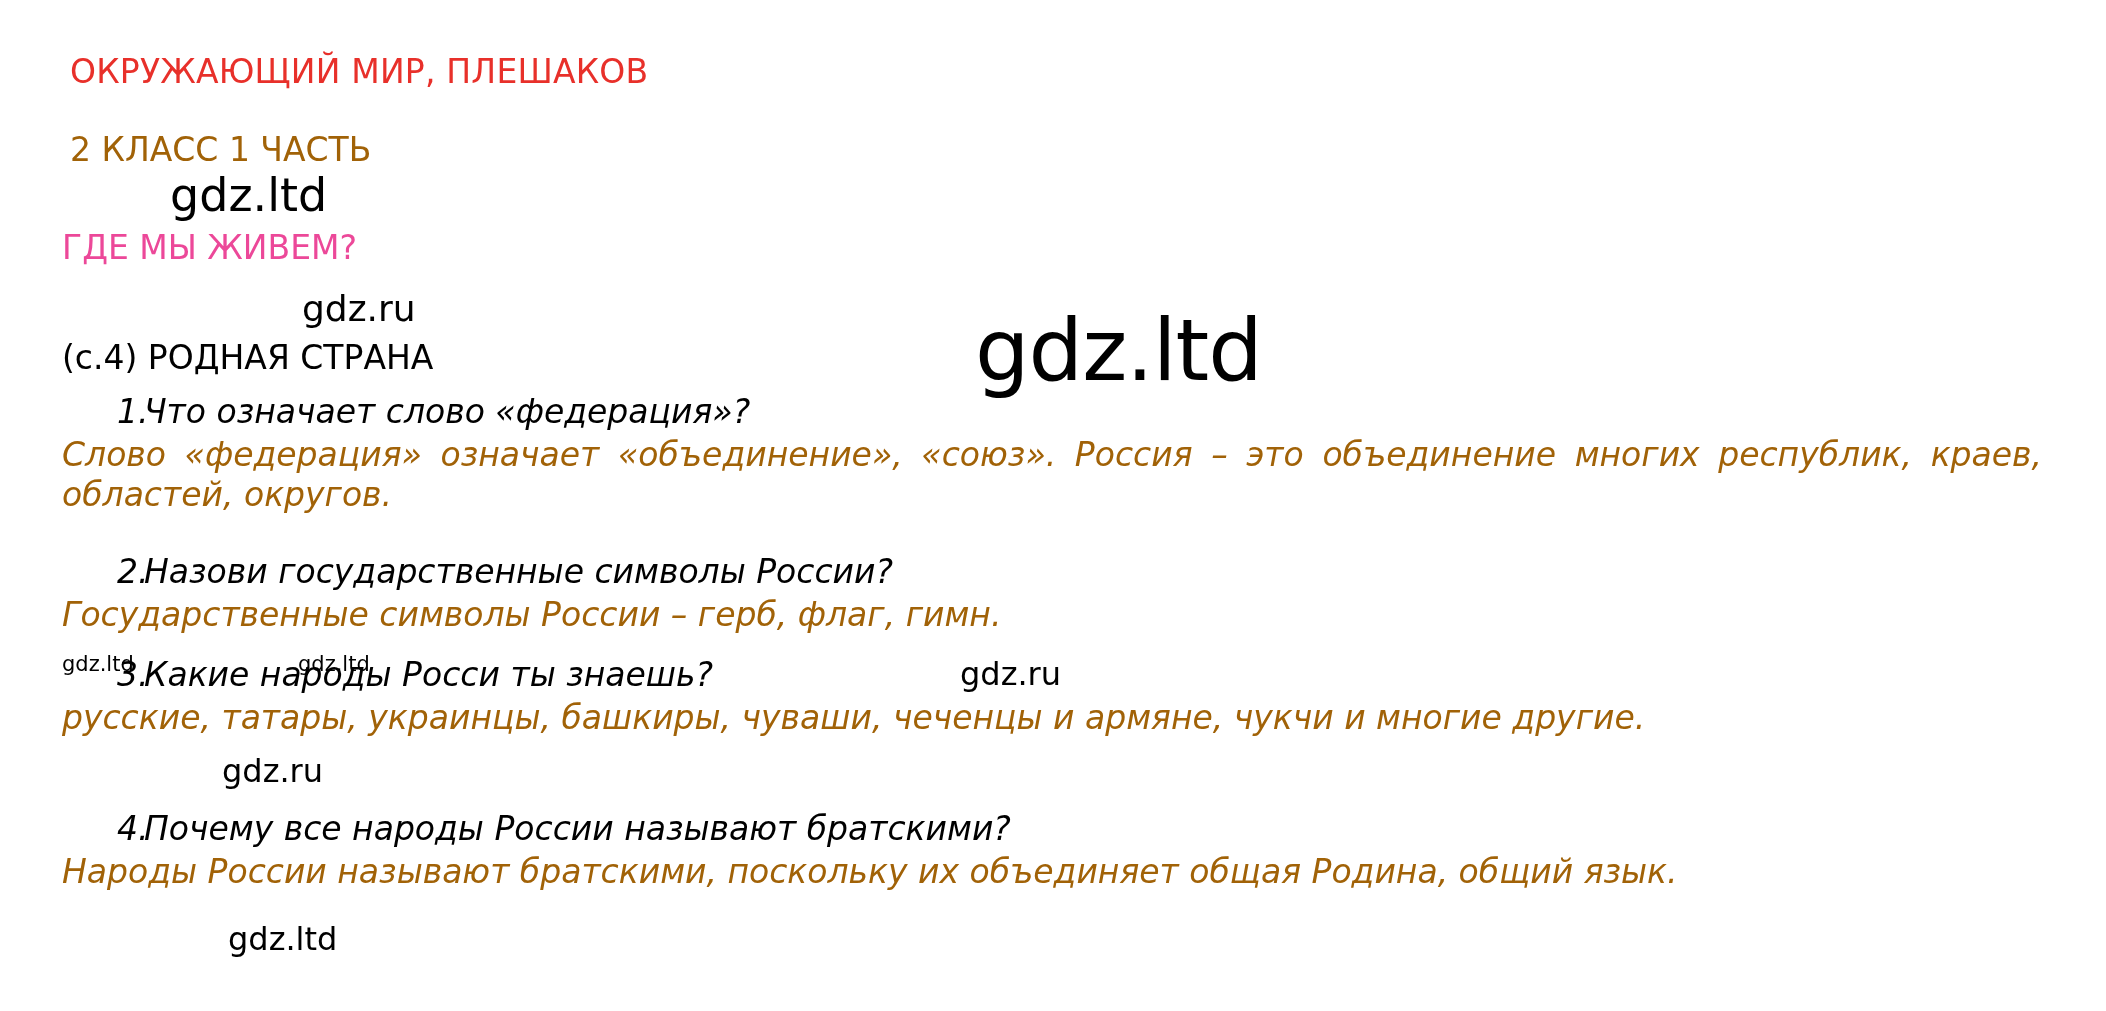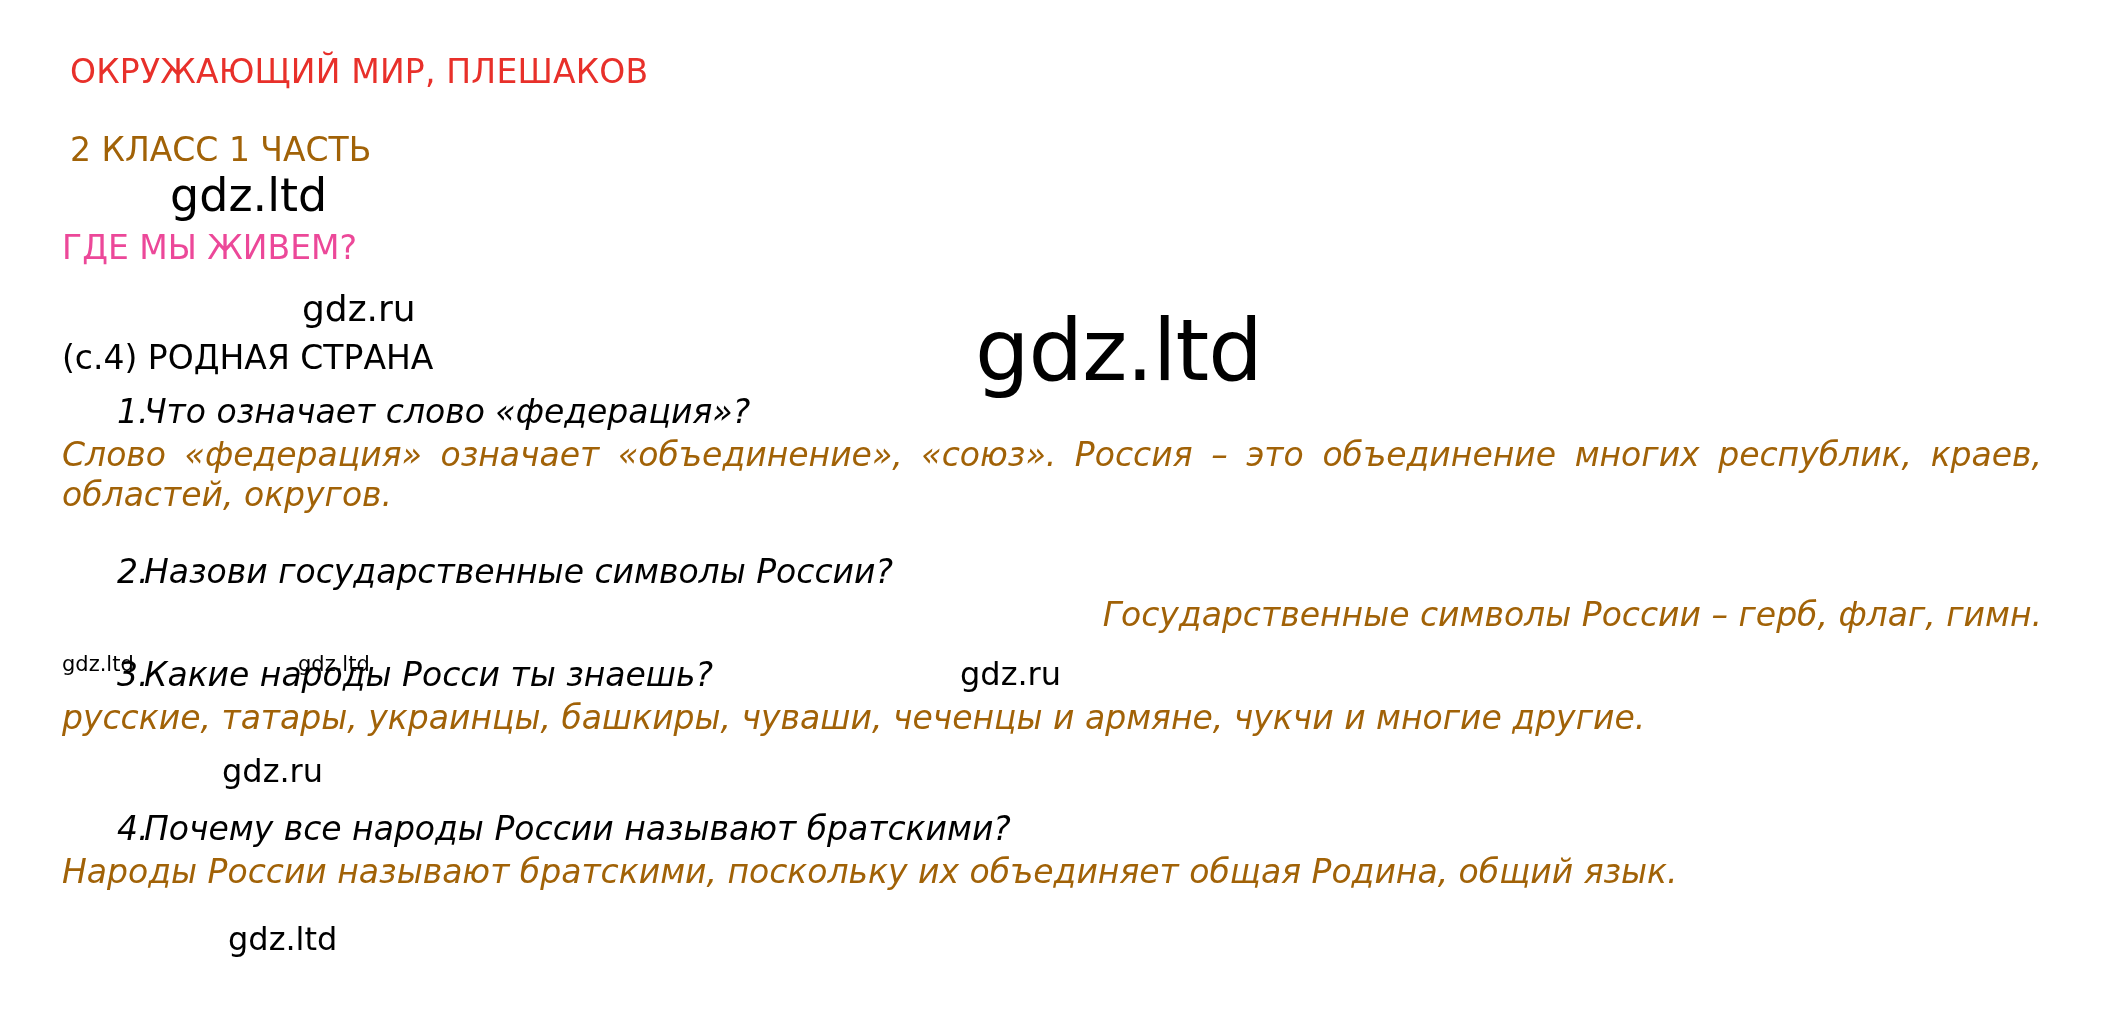--- a/index.html
+++ b/index.html
@@ -79,21 +79,21 @@
   }
   .answer {
     font-size: 33px;
     font-style: italic;
     color: #a16207;
     margin: 0 0 14px 0;
     text-align: justify;
     line-height: 1.22;
   }
   .answer.short {
-    text-align: right;
+    text-align: left;
   }
   
   .wm {
     position: absolute;
     font-family: "DejaVu Sans", sans-serif;
     font-weight: normal;
     color: #000000;
     white-space: nowrap;
     pointer-events: none;
   }

